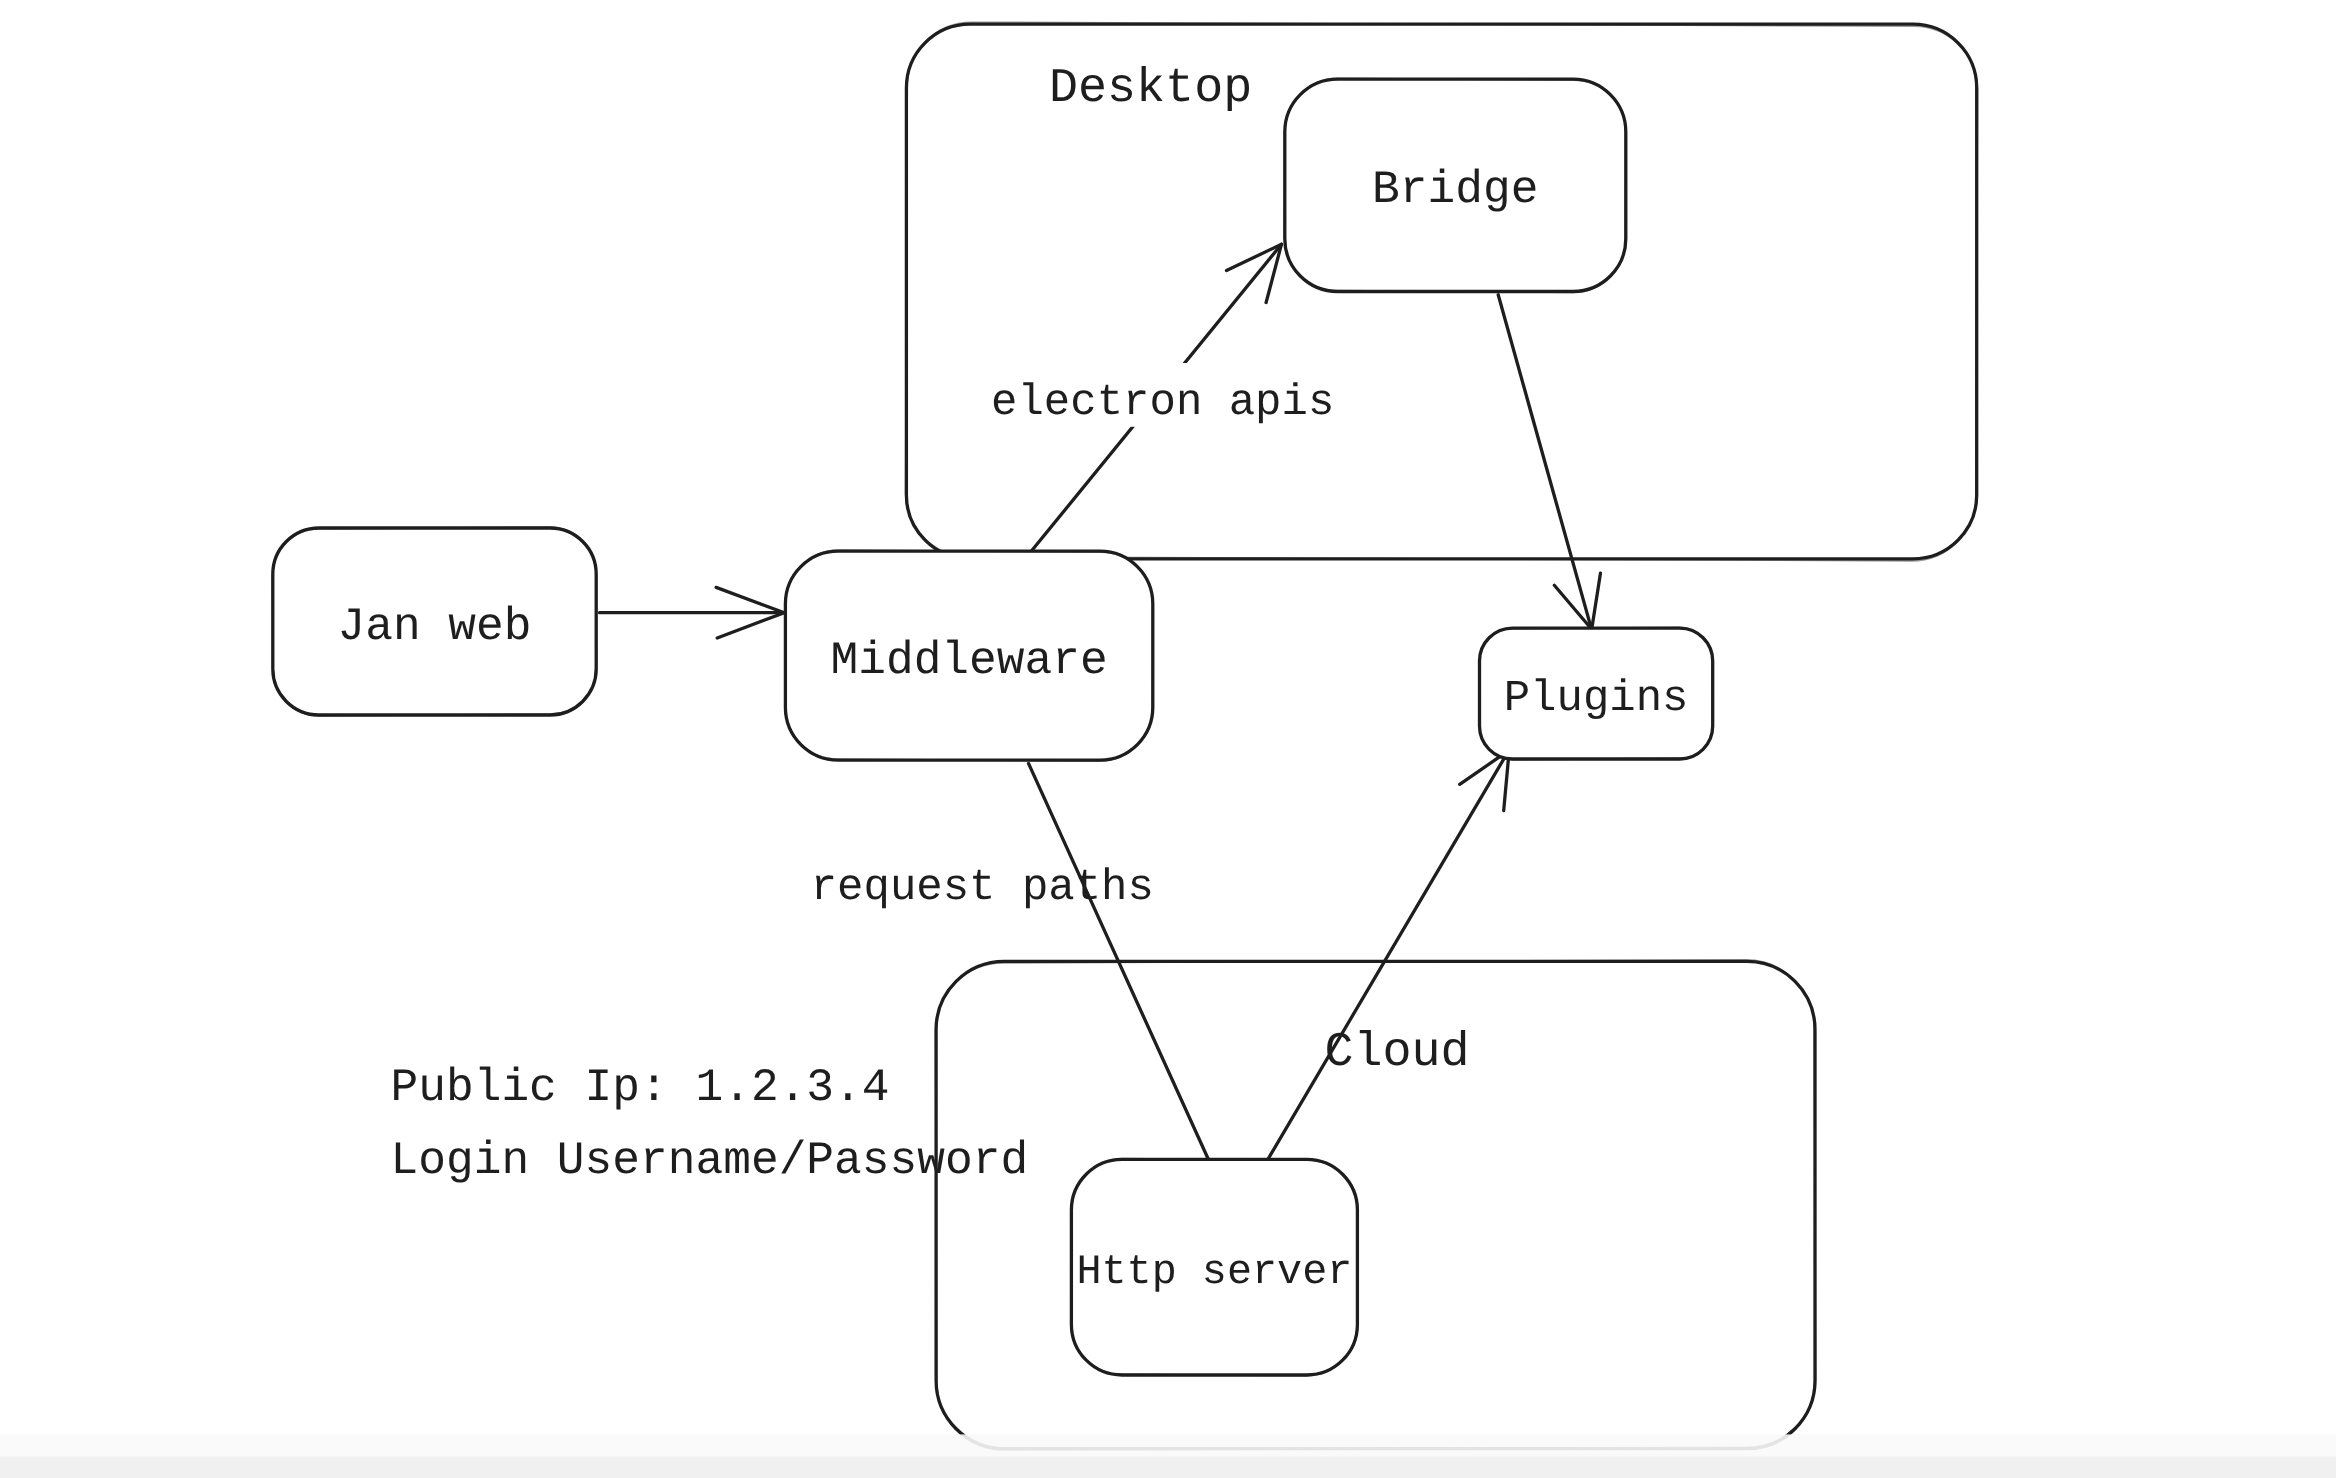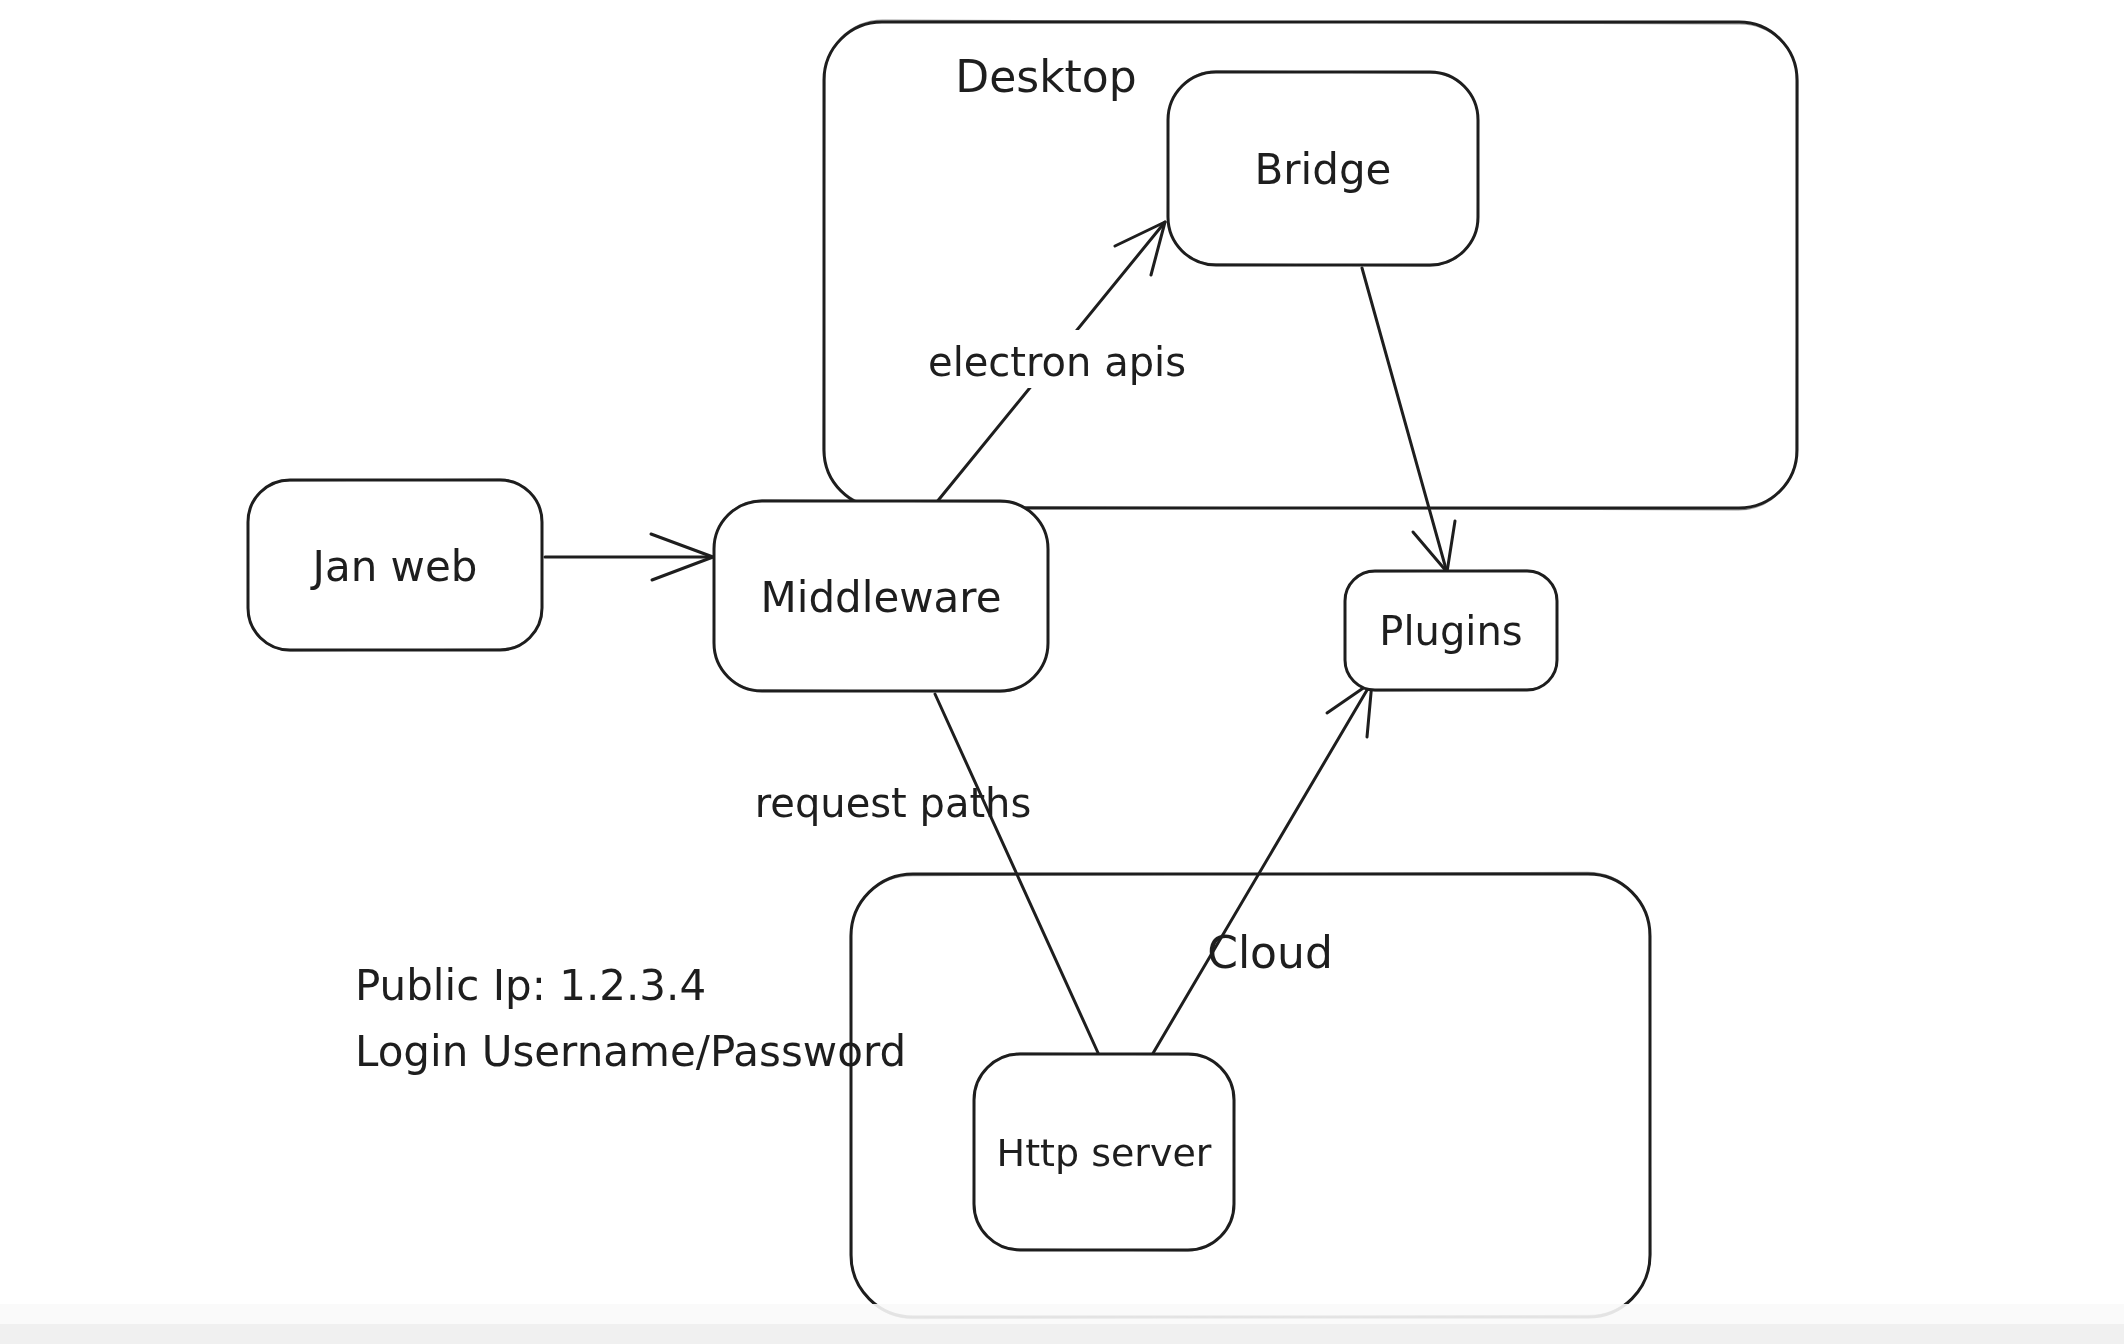--- a/index.html
+++ b/index.html
@@ -9,20 +9,21 @@
     width: 2124px;
     height: 1344px;
     overflow: hidden;
     font-family: "DejaVu Sans", "Liberation Sans", sans-serif;
   }
   .canvas-wrap {
     position: relative;
     width: 2124px;
     height: 1344px;
     background: #ffffff;
+    font-family: Liberation Mono, monospace;
   }
   svg.diagram {
     position: absolute;
     left: 0;
     top: 0;
     display: block;
   }
   .shape {
     fill: #ffffff;
     stroke: #1e1e1e;

